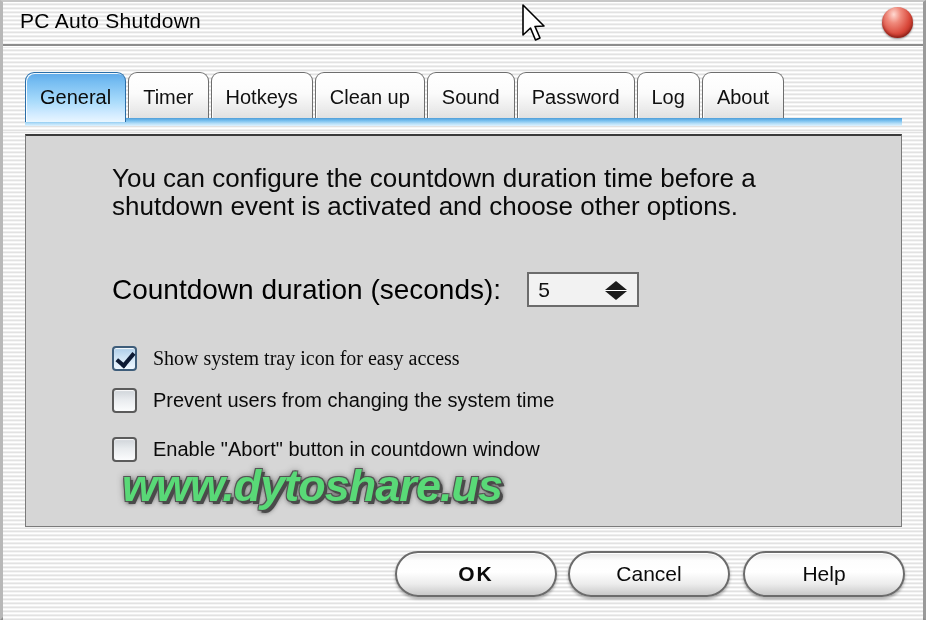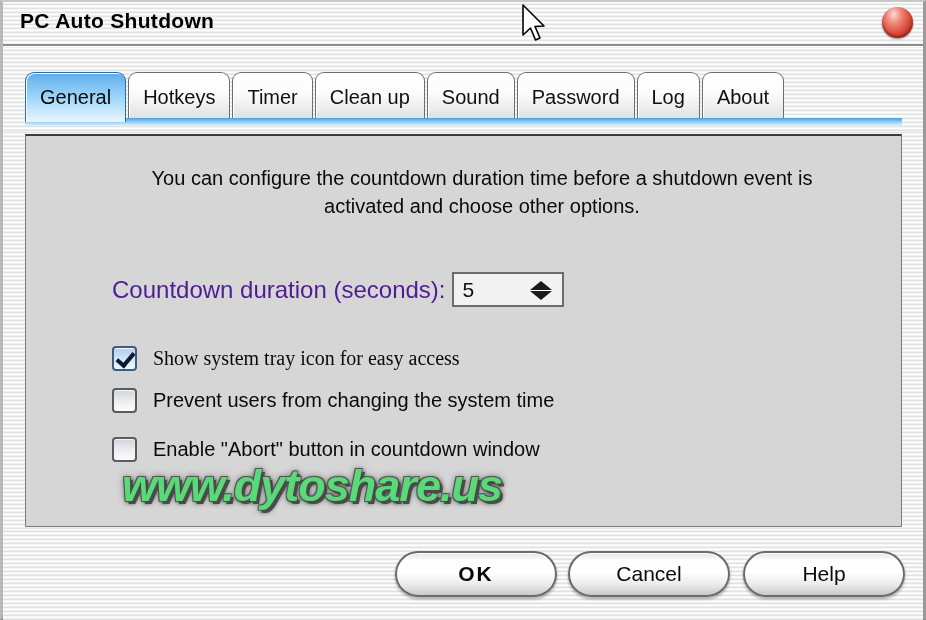--- a/index.html
+++ b/index.html
@@ -44,21 +44,21 @@
     width: 920px;
     height: 44px;
     box-sizing: border-box;
     border-bottom: 2px solid #8c8c8c;
   }
   #title-text {
     position: absolute;
     left: 17px;
     top: 7px;
     font-size: 21px;
-    font-weight: bold;
+    font-weight: normal;
     letter-spacing: 0.3px;
     color: #000;
     white-space: nowrap;
   }
   #close-button {
     position: absolute;
     right: 10px;
     top: 5px;
     width: 31px;
     height: 31px;
@@ -133,38 +133,37 @@
     border-top: 2px solid #3b3b3b;
     background: #d6d6d6;
     overflow: hidden;
   }
 
   #intro {
     position: absolute;
     left: 86px;
     top: 28px;
     width: 740px;
-    font-size: 20px;
+    font-size: 26px;
     line-height: 28px;
     color: #0a0a0a;
-    text-align: center;
   }
 
   
   #duration-row {
     position: absolute;
     left: 86px;
     top: 136px;
     display: flex;
     align-items: center;
   }
   #duration-label {
-    font-size: 24px;
-    color: #4c1d95;
-    margin-right: 6px;
+    font-size: 28px;
+    color: #000000;
+    margin-right: 26px;
     white-space: nowrap;
   }
   #spinner {
     position: relative;
     width: 112px;
     height: 35px;
     box-sizing: border-box;
     border: 2px solid #6c6c6c;
     background: #f2f2f2;
     display: flex;
@@ -316,24 +315,24 @@
     <div id="title-text">PC Auto Shutdown</div>
     <div id="close-button"></div>
   </div>
 
   <div id="tabstrip" class="stripes">
     <div class="tabs-row">
       <div class="tab active">
           <span>General</span>
         </div>
       <div class="tab">
+          <span>Timer</span>
+        </div>
+      <div class="tab">
           <span>Hotkeys</span>
-        </div>
-      <div class="tab">
-          <span>Timer</span>
         </div>
       <div class="tab">
           <span>Clean up</span>
         </div>
       <div class="tab">
           <span>Sound</span>
         </div>
       <div class="tab">
           <span>Password</span>
         </div>

